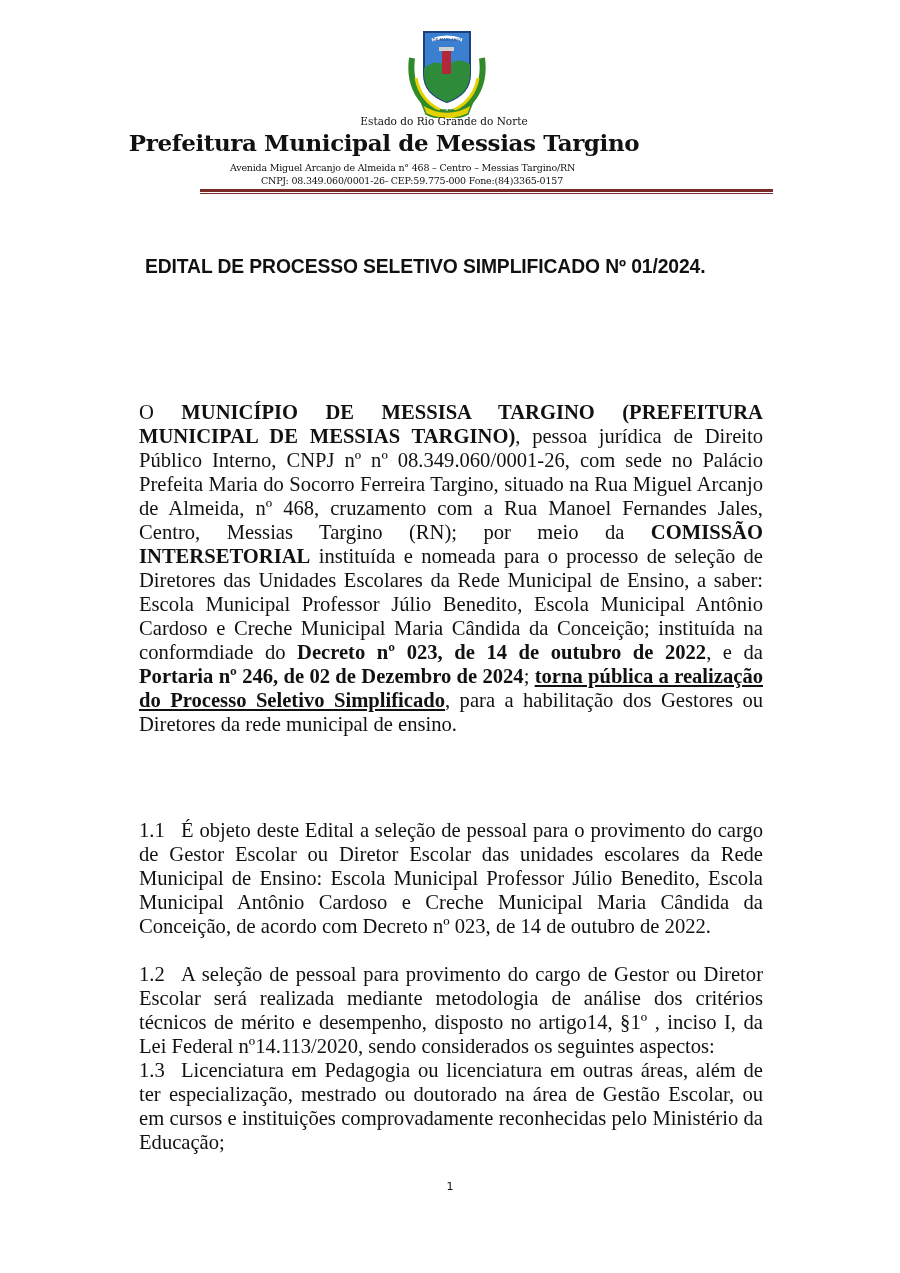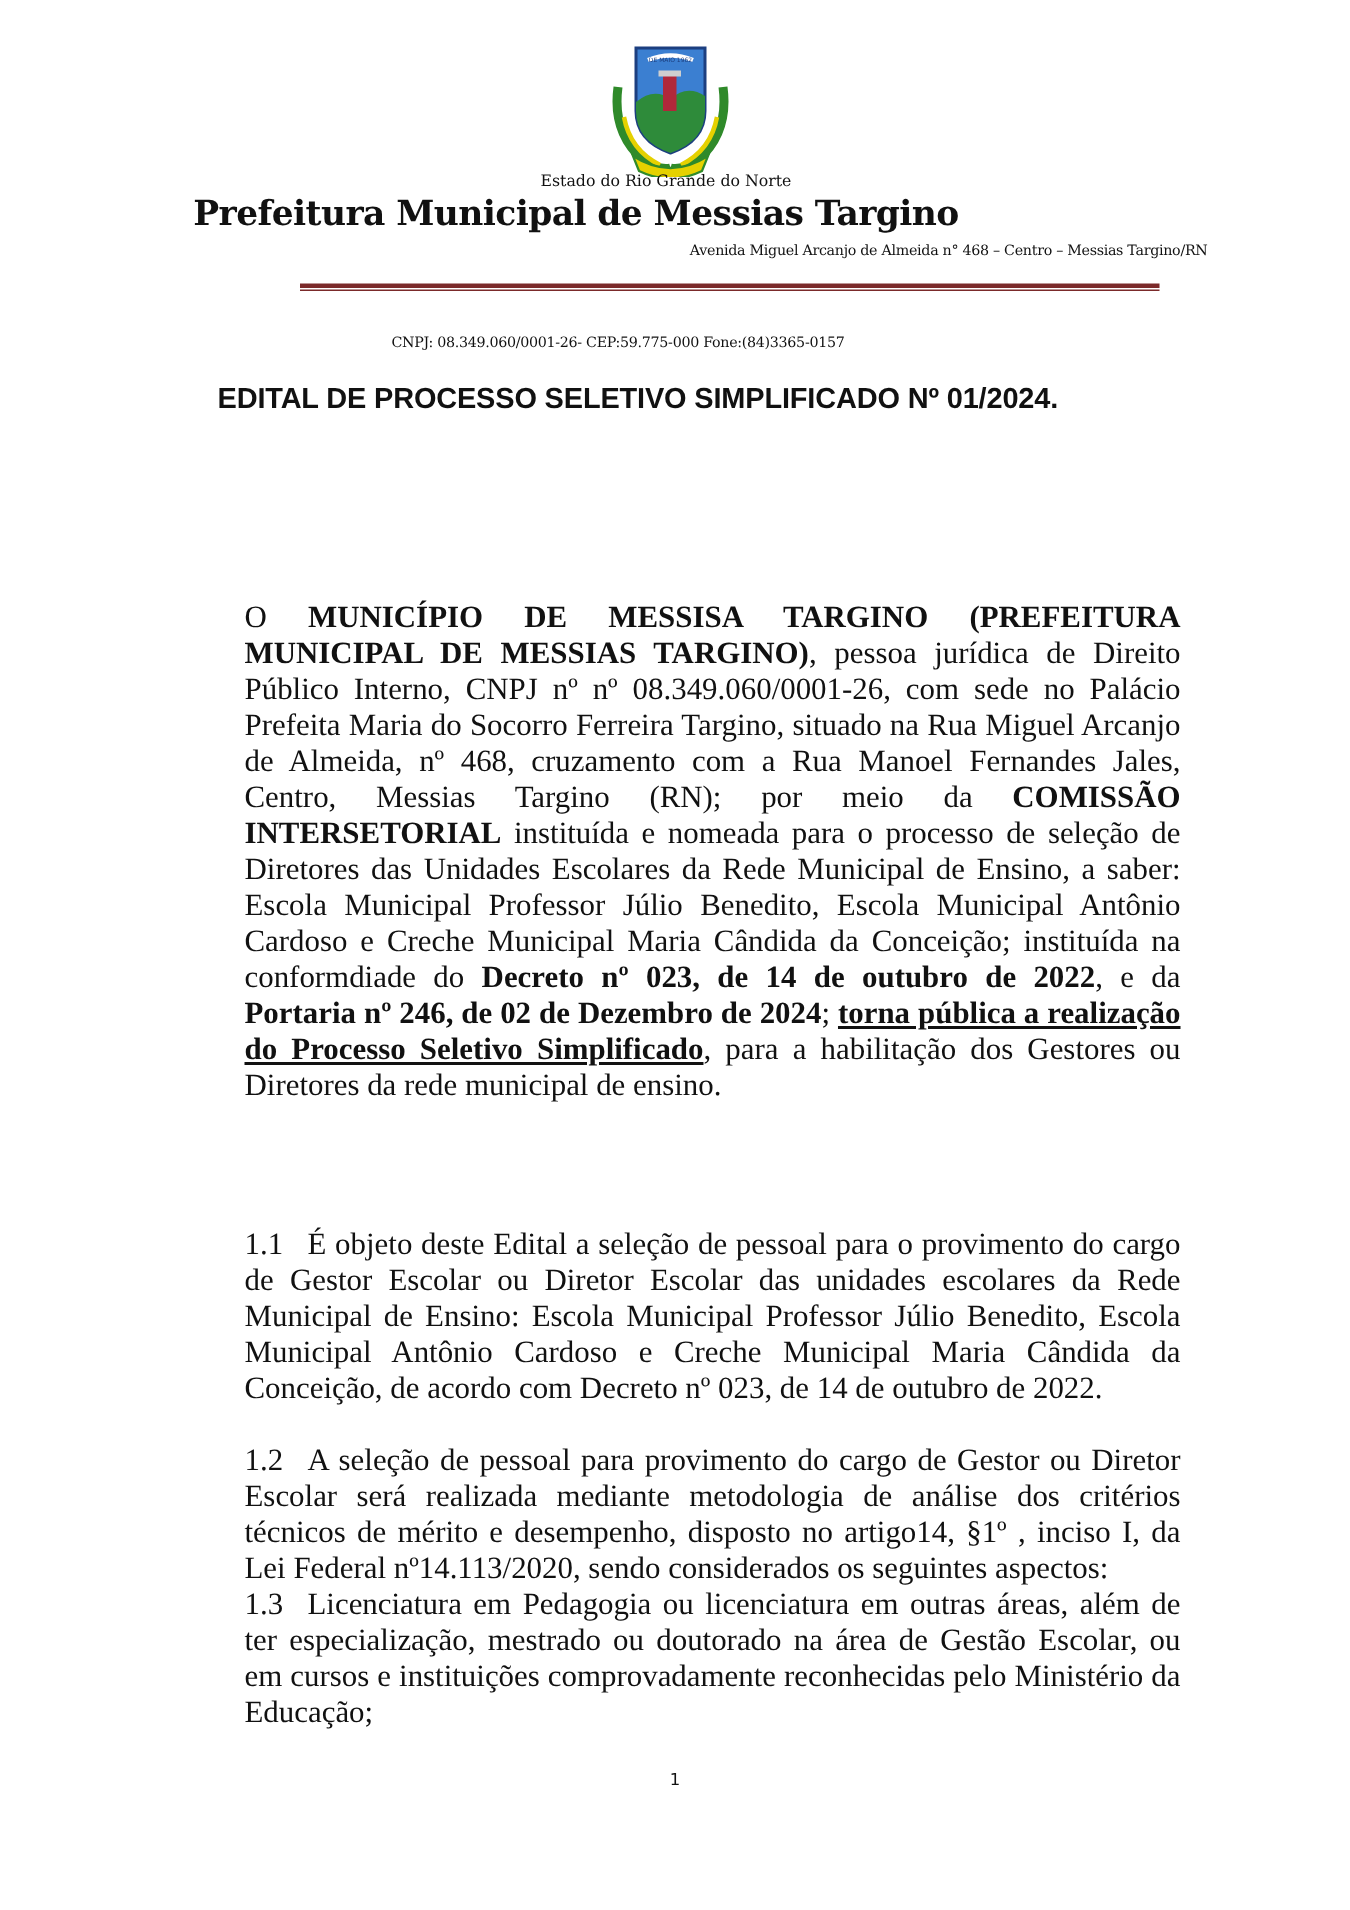--- a/index.html
+++ b/index.html
@@ -5,28 +5,28 @@
     html, body { margin: 0; padding: 0; background: #ffffff; }
     body { width: 900px; height: 1273px; position: relative; overflow: hidden; color: #111; }
     .page { position: absolute; left: 0; top: 0; width: 900px; height: 1273px; background: #fff; }
 
     .header { position: absolute; left: 0; top: 0; width: 900px; text-align: center; }
     .crest { position: absolute; left: 406px; top: 28px; width: 82px; height: 90px; }
     .state { position: absolute; top: 115px; left: 0; width: 888px; text-align: center;
       font-family: "DejaVu Serif", serif; font-size: 10.5px; color: #111; }
     .pref { position: absolute; top: 129px; left: 0; width: 768px; text-align: center;
       font-family: "DejaVu Serif", serif; font-weight: bold; font-size: 23px; letter-spacing: -0.4px; color: #111; }
-    .addr { position: absolute; top: 162px; left: 0; width: 805px; text-align: right;
+    .addr { position: absolute; top: 162px; left: 0; width: 805px; text-align: center;
       font-family: "DejaVu Serif", serif; font-size: 9.5px; color: #111; letter-spacing: -0.2px; }
     .cnpj { position: absolute; top: 175px; left: 0; width: 824px; text-align: center;
-      font-family: "DejaVu Serif", serif; font-size: 9.5px; color: #111; letter-spacing: -0.2px; margin-top: 48px; }
+      font-family: "DejaVu Serif", serif; font-size: 9.5px; color: #111; letter-spacing: -0.2px; }
     .rule1 { position: absolute; left: 200px; top: 189px; width: 573px; height: 3px; background: #7b2a2a; }
     .rule2 { position: absolute; left: 200px; top: 193px; width: 573px; height: 1px; background: #7b2a2a; }
 
-    .body-text { font-family: "Liberation Serif", serif; font-size: 20.6px; line-height: 24px; color: #111; margin-left: 24px; }
+    .body-text { font-family: "Liberation Serif", serif; font-size: 20.6px; line-height: 24px; color: #111; }
     .title { position: absolute; left: 145px; top: 256px; width: 630px;
       font-family: Liberation Sans, sans-serif; font-weight: bold; font-size: 19.3px; letter-spacing: -0.1px; }
     .ementa { position: absolute; left: 343px; top: 290px; width: 440px;
       font-family: "Liberation Serif", serif; font-style: italic; font-size: 20.5px; line-height: 24.5px; }
     .preamble { position: absolute; left: 139px; top: 400px; width: 624px; text-align: justify; }
     .sec-head { position: absolute; left: 139px; top: 766px; width: 624px;
       font-family: "Liberation Serif", serif; font-weight: bold; font-size: 20.5px; }
     .sec-num { font-size: 11px; font-weight: normal; margin-right: 2px; }
     .p11 { position: absolute; left: 139px; top: 818px; width: 624px; text-align: justify; }
     .p12 { position: absolute; left: 139px; top: 962px; width: 624px; text-align: justify; }

